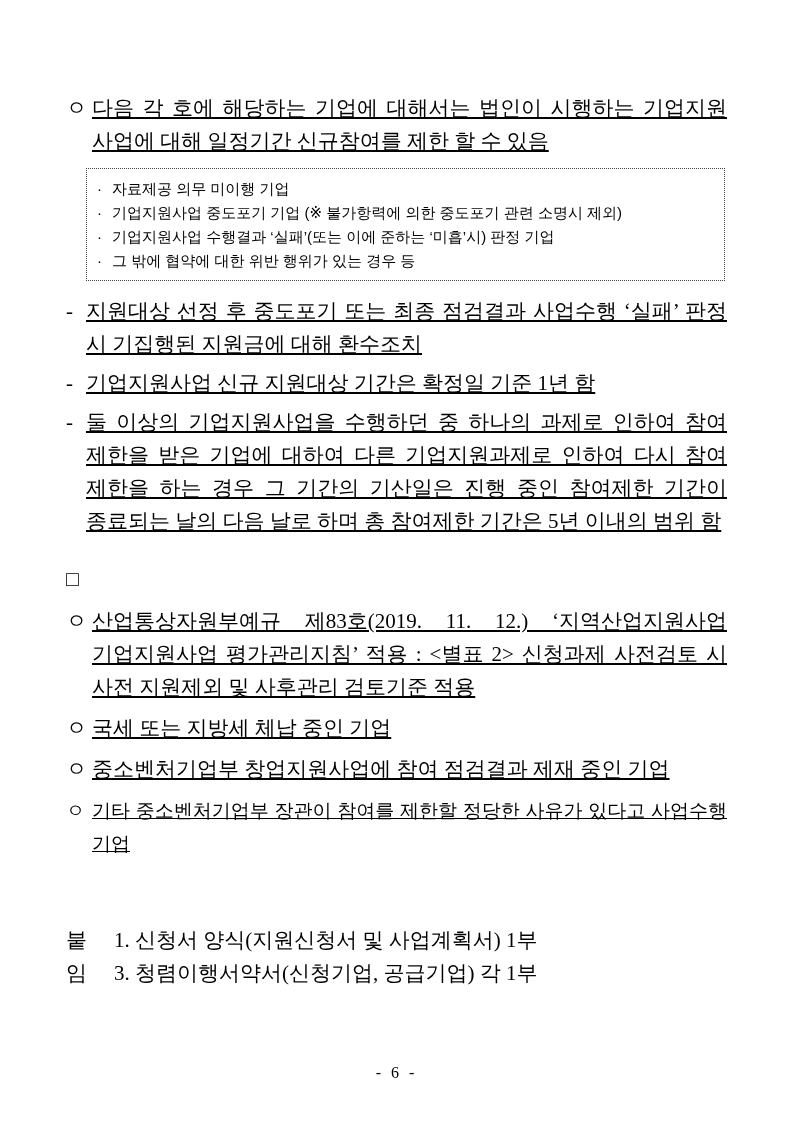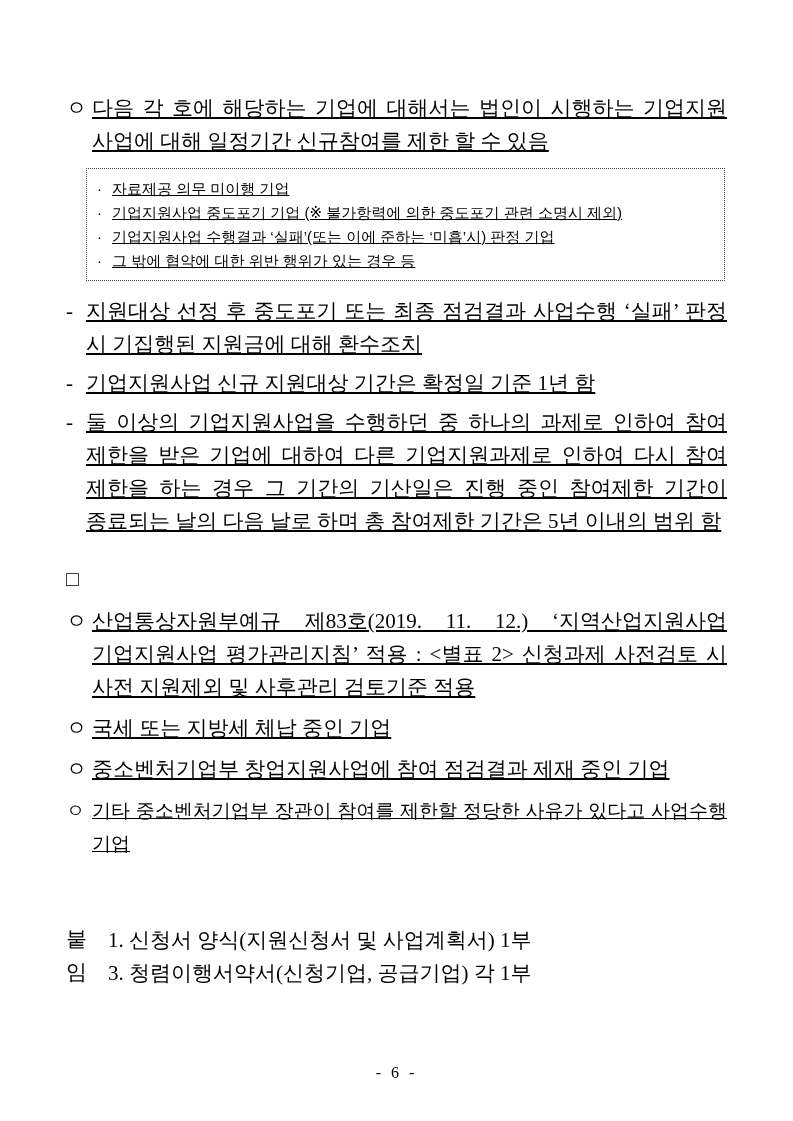--- a/index.html
+++ b/index.html
@@ -32,41 +32,41 @@
   .notice-box {
     border: 1px dotted #444444;
     margin: 10px 2px 0 20px;
     padding: 8px 12px 7px 10px;
     font-family: "Liberation Sans", "DejaVu Sans", sans-serif;
     font-size: 15px;
     line-height: 24px;
   }
   .box-row { display: flex; }
   .box-marker { flex: 0 0 15px; }
-  .box-text { flex: 1; word-break: keep-all; text-decoration: underline; }
+  .box-text { flex: 1; word-break: keep-all; }
   .dash-list { margin-top: 14px; }
   .dash-row + .dash-row { margin-top: 6px; }
   .section-header {
     display: flex;
     margin-top: 24px;
     font-family: "Liberation Sans", "DejaVu Sans", sans-serif;
     font-weight: bold;
     font-size: 21px;
   }
   .section-header .marker { flex-basis: 31px; }
   .o-row { margin-top: 10px; }
   .o-row.tight { margin-top: 6px; }
   .o-row + .o-row { margin-top: 8px; }
   .o-row.condensed { font-size: 19px; }
   .attachments {
     display: flex;
     margin-top: 64px;
   }
-  .attach-label { flex: 0 0 40px; font-family: Liberation Mono, monospace; }
-  .attach-list { margin-left: 2px; }
+  .attach-label { flex: 0 0 40px; }
+  .attach-list { margin-left: 8px; }
   .attach-item { line-height: 33px; word-break: keep-all; }
   .page-number {
     position: absolute;
     left: 0;
     right: 0;
     bottom: 32px;
     text-align: center;
     font-size: 16px;
     letter-spacing: 3px;
   }

